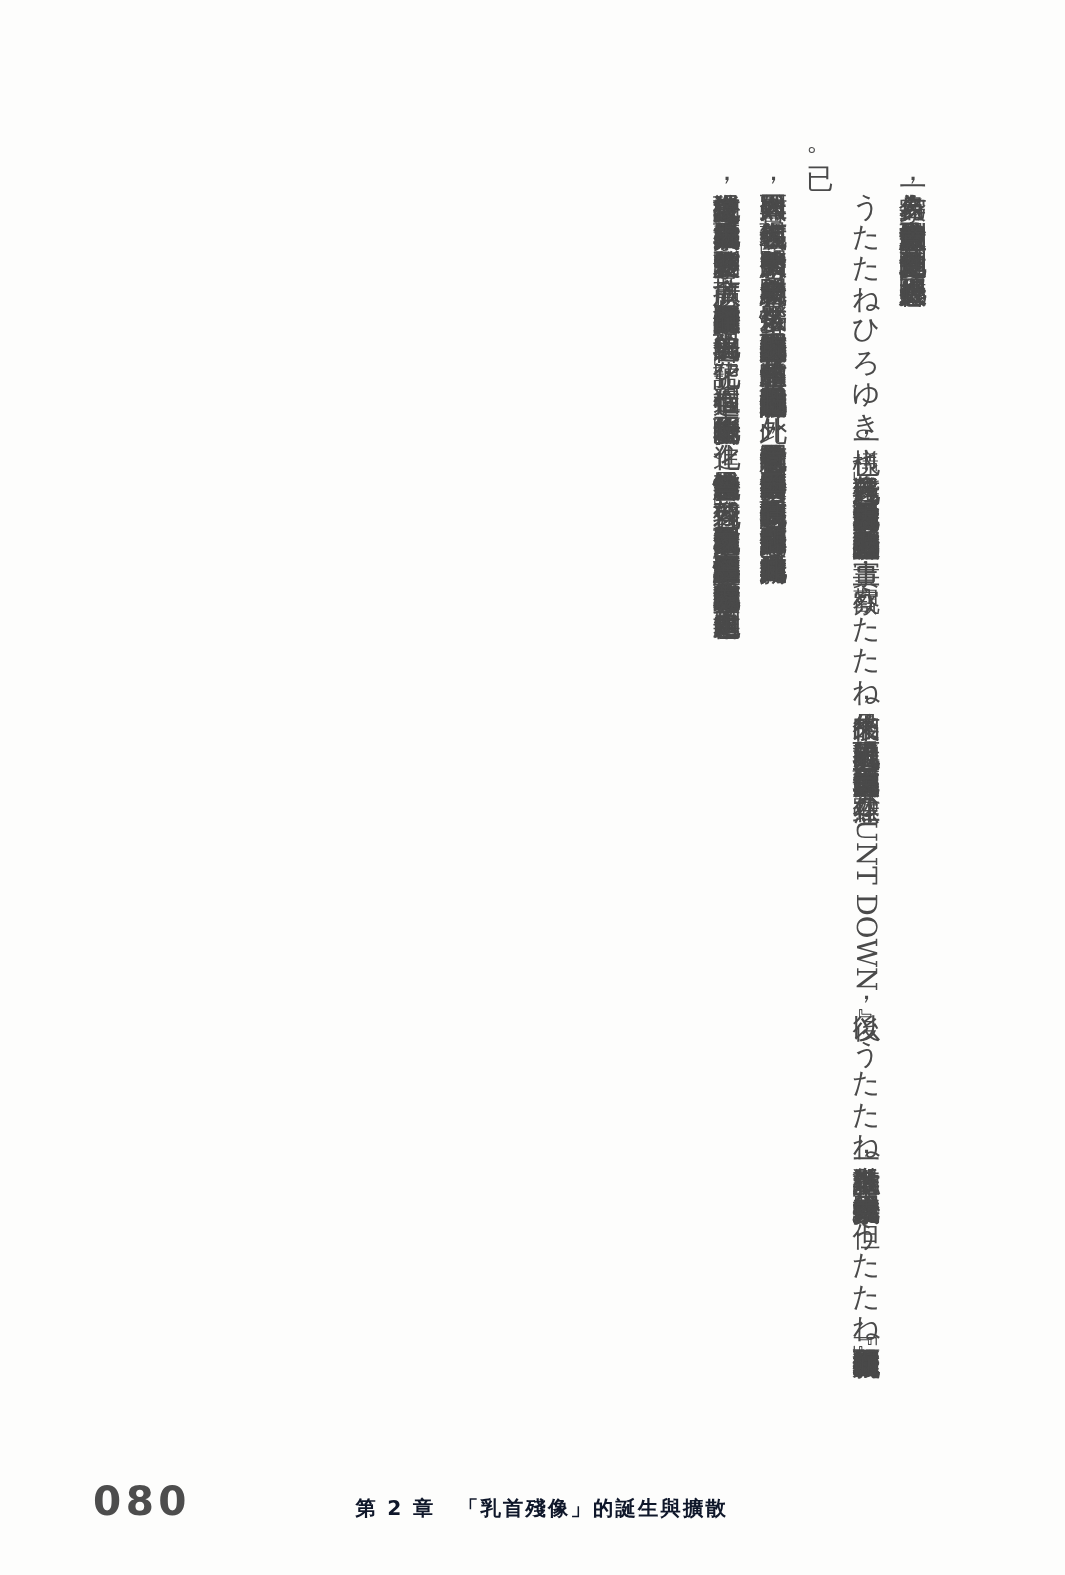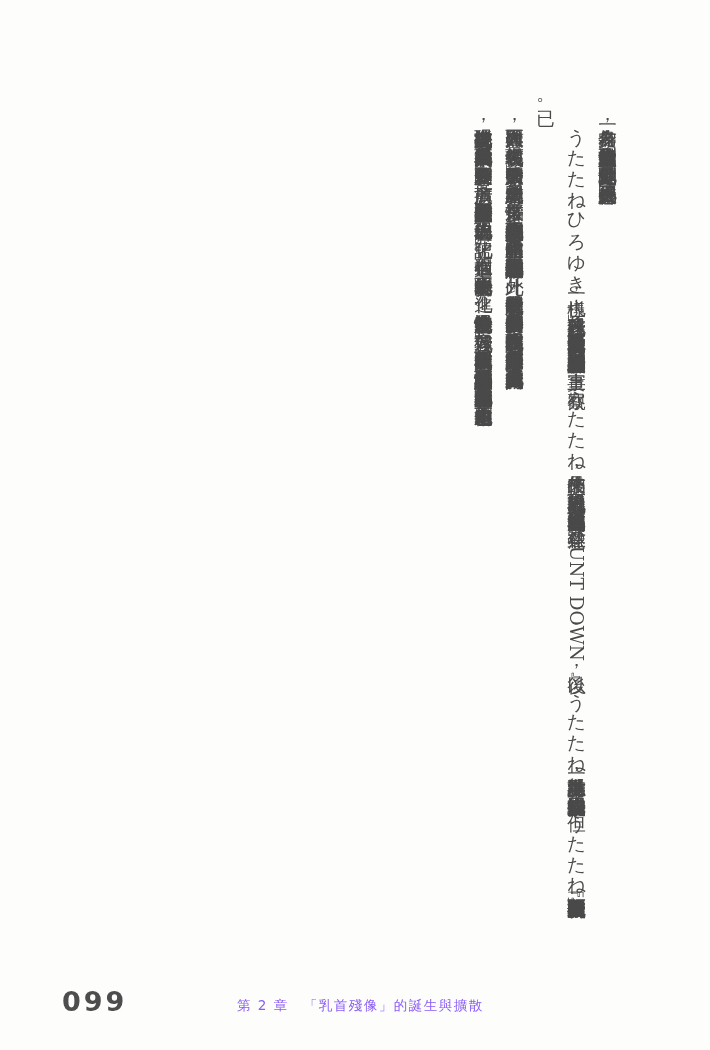--- a/index.html
+++ b/index.html
@@ -45,36 +45,36 @@
     font-weight: bold;
     font-size: 27px;
     letter-spacing: 3px;
     color: #4d4d4d;
   }
   .footer-chapter {
     position: absolute;
     left: 237px;
     top: 997px;
     font-family: "DejaVu Sans", "Liberation Sans", sans-serif;
-    font-weight: 400;
+    font-weight: 700;
     font-size: 13.5px;
     letter-spacing: 1.5px;
-    color: #8b5cf6;
+    color: #0f172a;
     white-space: nowrap;
   }
 </style>
 </head>
 <body>
 
 <div class="page">
 
   <div class="text-block">
     <p>身為一名作家，自己最希望被別人注意到的部分沒人注意，反倒是其他的地方受到關注，那感覺想必不會太好吧。</p>
     <p>うたたねひろゆき也一樣，比起「乳首殘像」，對於當初下了最多工夫的「尻臀（屁股左右兩邊最多肉的部分）」表現，直至今日都未受到太多稱讚這件事感到有些納悶。事實上，觀察うたたね後來的作品，可以看出比起乳搖的表現，豐滿漂亮的臀部表現遠遠下了更多工夫。雖然在『COUNT DOWN』以後，うたたね多半在一般雜誌上活動，因此變得較少直接描繪成人元素，但うたたね的「乳首殘像」從頭到尾就只在『羽翼天使』中使用過數次而已。</p>
     <p>雖然會因人而異，但在藝術表現領域，新「發明」帶來的衝擊愈大，就愈容易束縛發明者，帶來眾多苦惱。應該也有不少因為大家都只注意到特定的表現，忽略了作品的整體和本質，結果除了特定表現外誰都不記得該作家創作過什麼的例子吧。此外，也有偏離發明者最初的意圖，只有被曲解的變異版本獨自傳開的例子。也許作家在發明一種藝術表現的同時，便必須時刻面對如何擺脫自身發明的課題。尤其是在還沒有其他武器的新人時期更是如此。</p>
     <p>漫畫的表現技法在誕生之後，尤其是為業界帶來巨大衝擊的表現，隨著愈多作家受到影響、擴散愈廣，便會在不知不覺間變成作家與讀者共同的財產，出現表現的普遍化＝「記號化」。在這個過程中，原本的表現會不斷變化、進化，連最初的意義也會慢慢改變。一如「乳首殘像」，其發明者和因為用了這種表現而成名的作家，或許都曾因為自己想傳達的意圖和讀者的理解相異而深受煩惱。所有藝術表現都會面對「記號化」帶來的好處和壞處。而這也是本書的副主題。</p>
   </div>
 
-  <div class="footer-pagenum">099</div>
+  <div class="footer-pagenum">080</div>
 
   <div class="footer-chapter">第 2 章　「乳首殘像」的誕生與擴散</div>
 
 </div>
 
 </body></html>

